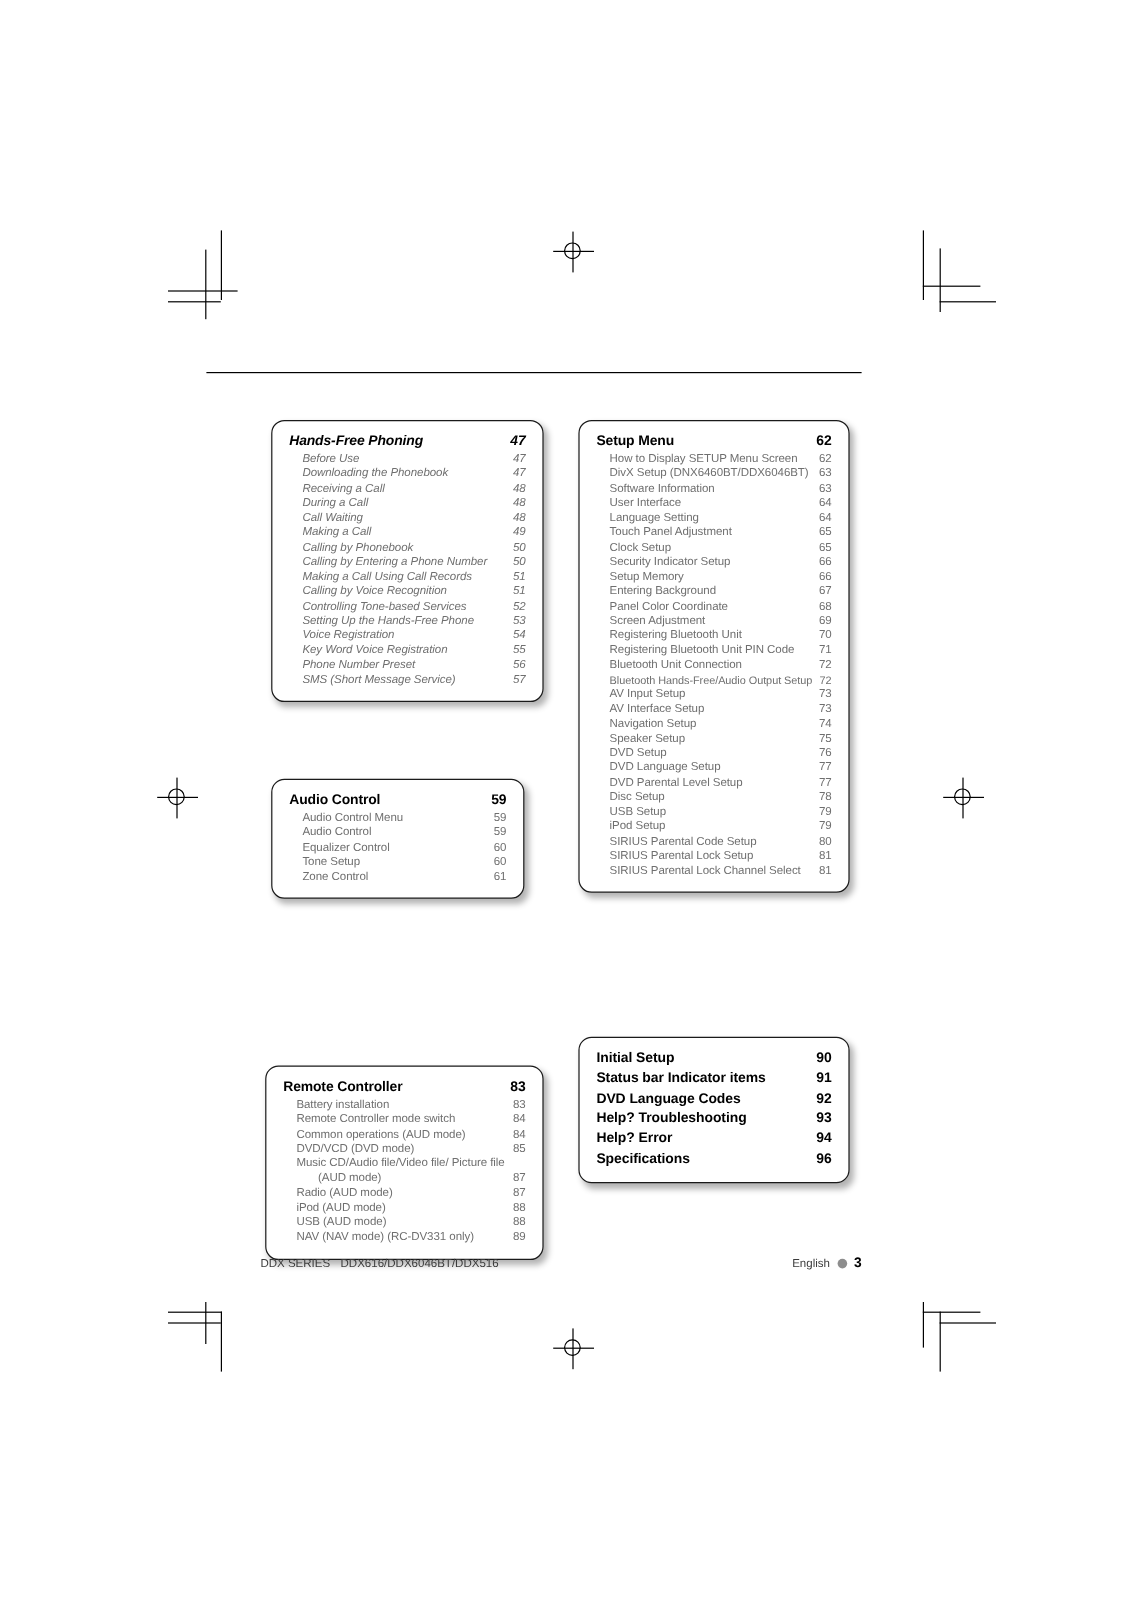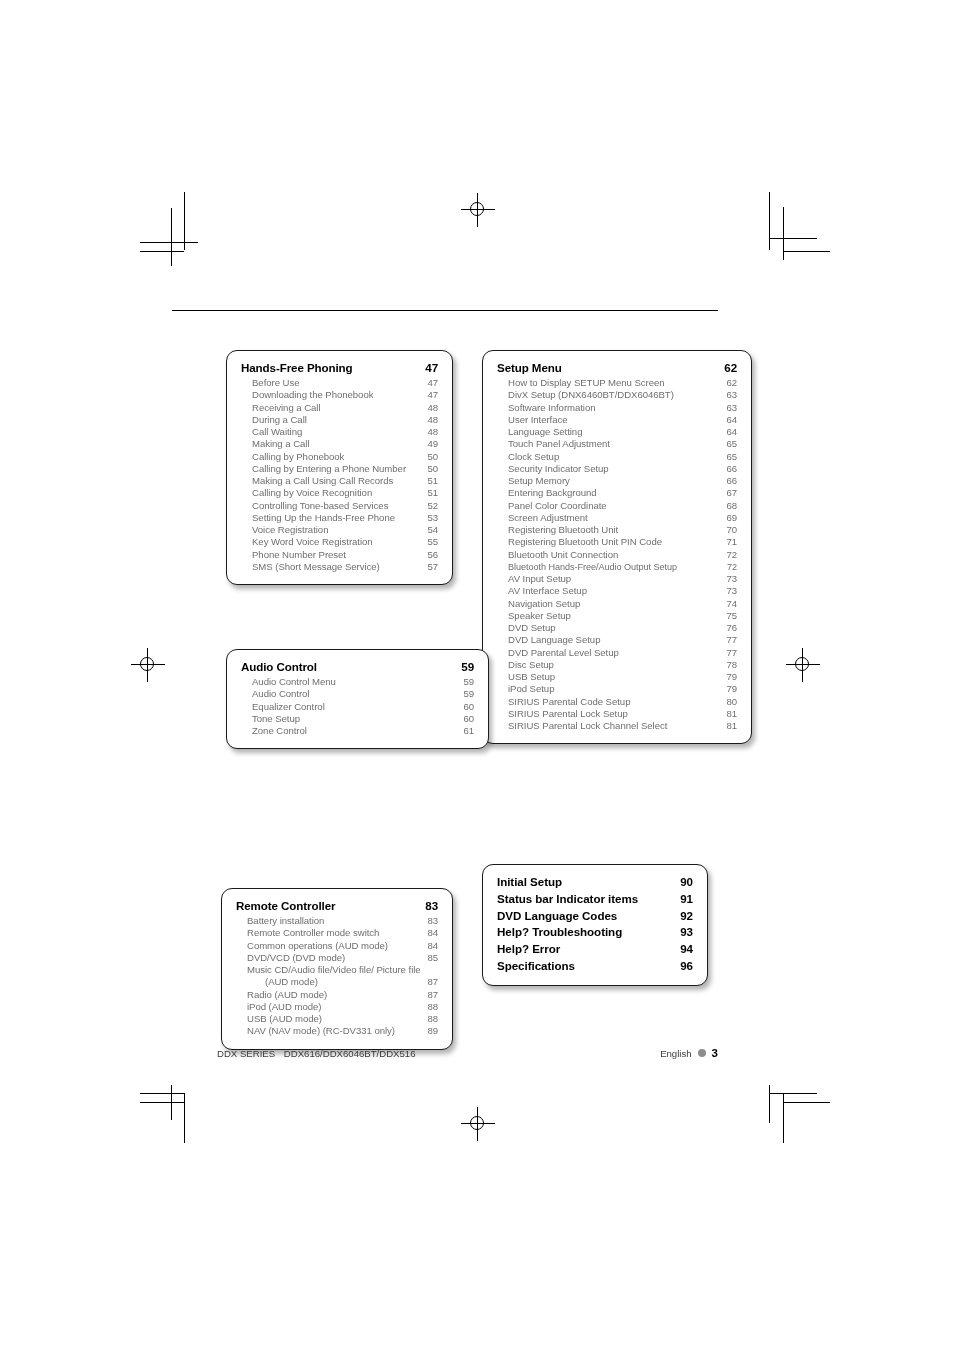--- a/index.html
+++ b/index.html
@@ -186,21 +186,21 @@
 
   <div>
     <div class="mark v" style="left:769px; top:1085px; height:38px;"></div>
     <div class="mark h" style="left:769px; top:1093px; width:48px;"></div>
     <div class="mark v" style="left:783px; top:1093px; height:50px;"></div>
     <div class="mark h" style="left:783px; top:1102px; width:47px;"></div>
   </div>
 
   <div class="rule"></div>
 
-  <div class="box" style="left:226px; top:350px; width:227px;">
+  <div class="box" style="left:226px; top:350px; width:227px;font-style:italic;">
     <div class="toc-head">
       <span>Hands-Free Phoning</span>
       <span class="pg">47</span>
     </div>
     <ul class="toc-list">
       <li class="toc-item">
           <span class="lbl">Before Use</span>
           <span class="pg">47</span>
         </li>
       <li class="toc-item">
@@ -259,21 +259,21 @@
           <span class="lbl">Phone Number Preset</span>
           <span class="pg">56</span>
         </li>
       <li class="toc-item">
           <span class="lbl">SMS (Short Message Service)</span>
           <span class="pg">57</span>
         </li>
     </ul>
   </div>
 
-  <div class="box" style="left:482px; top:350px; width:270px;">
+  <div class="box" style="left:482px; top:350px; width:226px;">
     <div class="toc-head">
       <span>Setup Menu</span>
       <span class="pg">62</span>
     </div>
     <ul class="toc-list">
       <li class="toc-item">
           <span class="lbl">How to Display SETUP Menu Screen</span>
           <span class="pg">62</span>
         </li>
       <li class="toc-item">
@@ -384,21 +384,21 @@
           <span class="lbl">SIRIUS Parental Lock Setup</span>
           <span class="pg">81</span>
         </li>
       <li class="toc-item">
           <span class="lbl">SIRIUS Parental Lock Channel Select</span>
           <span class="pg">81</span>
         </li>
     </ul>
   </div>
 
-  <div class="box" style="left:226px; top:649px; width:263px;">
+  <div class="box" style="left:226px; top:649px; width:211px;">
     <div class="toc-head">
       <span>Audio Control</span>
       <span class="pg">59</span>
     </div>
     <ul class="toc-list">
       <li class="toc-item">
           <span class="lbl">Audio Control Menu</span>
           <span class="pg">59</span>
         </li>
       <li class="toc-item">

